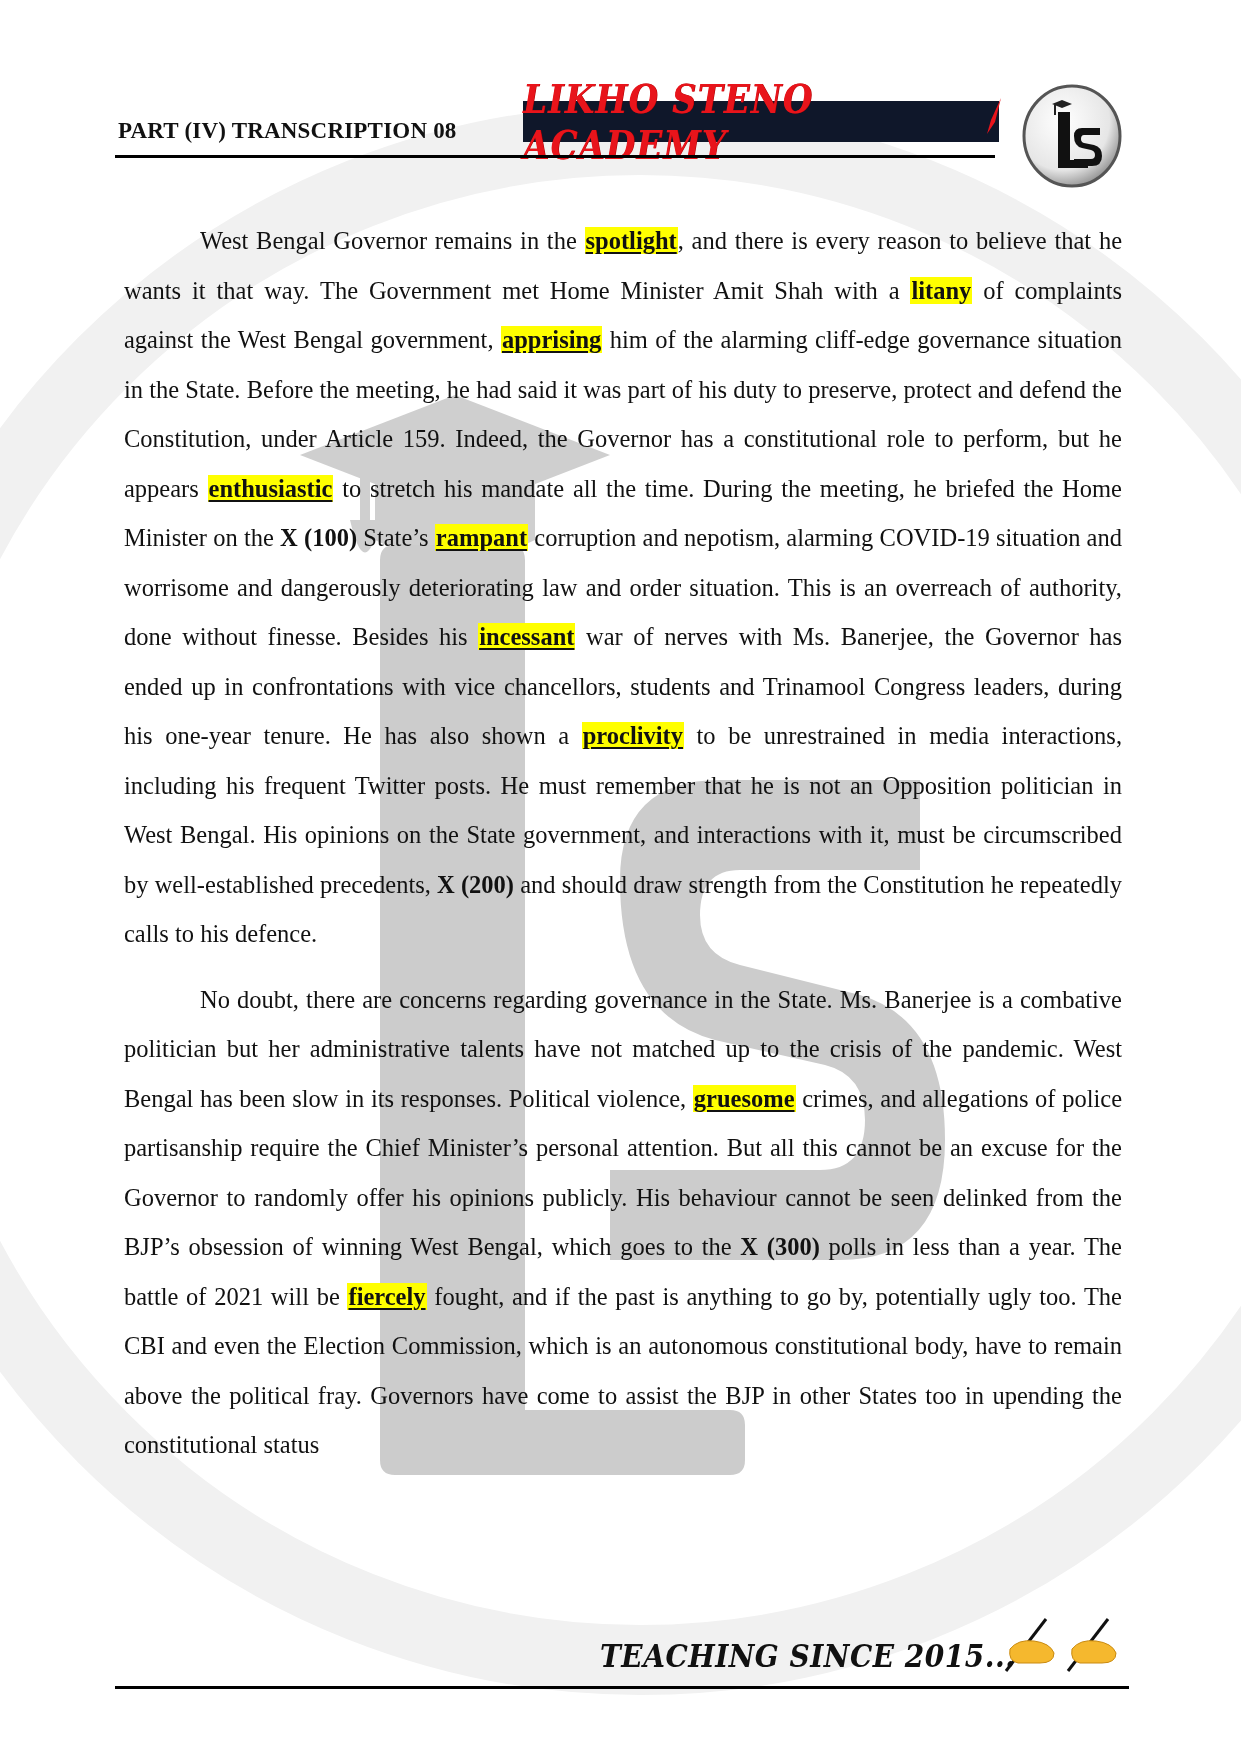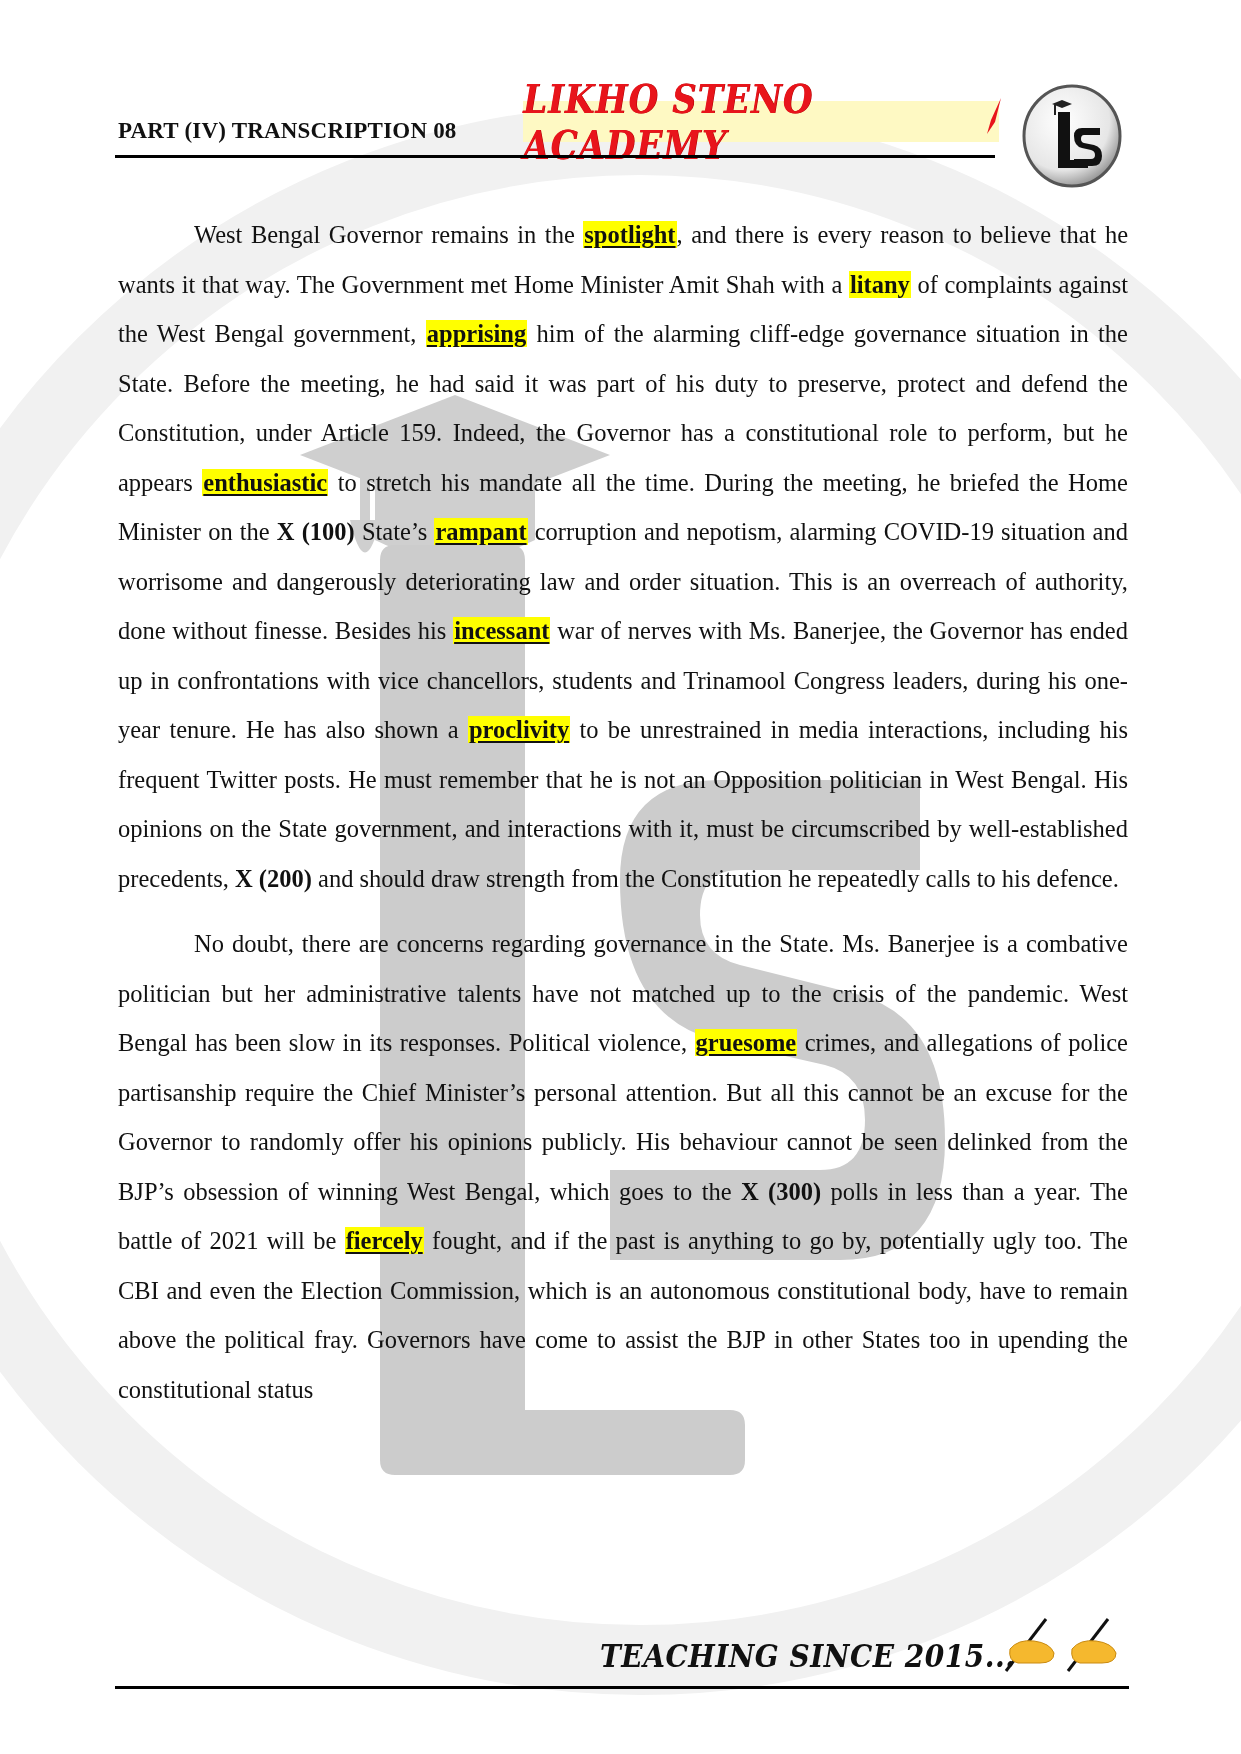--- a/index.html
+++ b/index.html
@@ -4,31 +4,31 @@
 <style>
   html, body { margin: 0; padding: 0; background: #ffffff; }
   body { width: 1241px; height: 1754px; position: relative; overflow: hidden;
          font-family: "Liberation Serif", "DejaVu Serif", serif; color: #111; }
 
   
   .wm { position: absolute; left: 0; top: 0; width: 1241px; height: 1754px; z-index: 0; pointer-events: none; }
 
   
   .hdr-title { position: absolute; left: 118px; top: 118px; font-size: 23px; font-weight: bold; letter-spacing: 0.2px; z-index: 2; }
-  .hdr-brand { position: absolute; left: 523px; top: 101px; width: 476px; height: 41px; background: #fef9c3; z-index: 2;
+  .hdr-brand { position: absolute; left: 523px; top: 101px; width: 476px; height: 41px; background: #0f172a; z-index: 2;
                display: flex; align-items: center; justify-content: center; }
   .hdr-brand span { font-family: "DejaVu Serif", serif; font-style: italic; font-weight: bold; font-size: 34px; color: #e8141b;
                     letter-spacing: 1px; transform: scaleY(1.15); text-shadow: 0.5px 0.5px 0 #a00; }
   .hdr-check { position: absolute; left: 985px; top: 96px; width: 18px; height: 40px; z-index: 3; }
   .hdr-rule { position: absolute; left: 115px; top: 155px; width: 880px; height: 3px; background: #000; z-index: 2; }
   .logo { position: absolute; left: 1018px; top: 82px; width: 108px; height: 108px; z-index: 2; }
 
   
   .content { position: absolute; left: 118px; top: 210px; width: 1010px; z-index: 1; }
-  .content p { margin: 0; font-size: 24.5px; line-height: 49.5px; text-align: justify; text-indent: 76px; }
+  .content p { margin: 6px; font-size: 24.5px; line-height: 49.5px; text-align: justify; text-indent: 76px; }
   .content p + p { margin-top: 16px; }
   .hl { background: #ffff00; font-weight: bold; text-decoration: underline; text-decoration-thickness: 2px; text-underline-offset: 3px; padding: 0 1px; }
   .hl.nou { text-decoration: none; }
   .mk { font-weight: bold; }
 
   
   .ftr-text { position: absolute; left: 600px; top: 1640px; z-index: 2; font-family: "DejaVu Serif", serif; font-weight: bold;
               font-style: italic; font-size: 28px; letter-spacing: 0.5px; transform: scaleY(1.1); color: #111; }
   .ftr-icons { position: absolute; left: 1000px; top: 1615px; z-index: 2; display: flex; gap: 4px; }
   .ftr-rule { position: absolute; left: 115px; top: 1686px; width: 1014px; height: 3px; background: #000; z-index: 2; }

